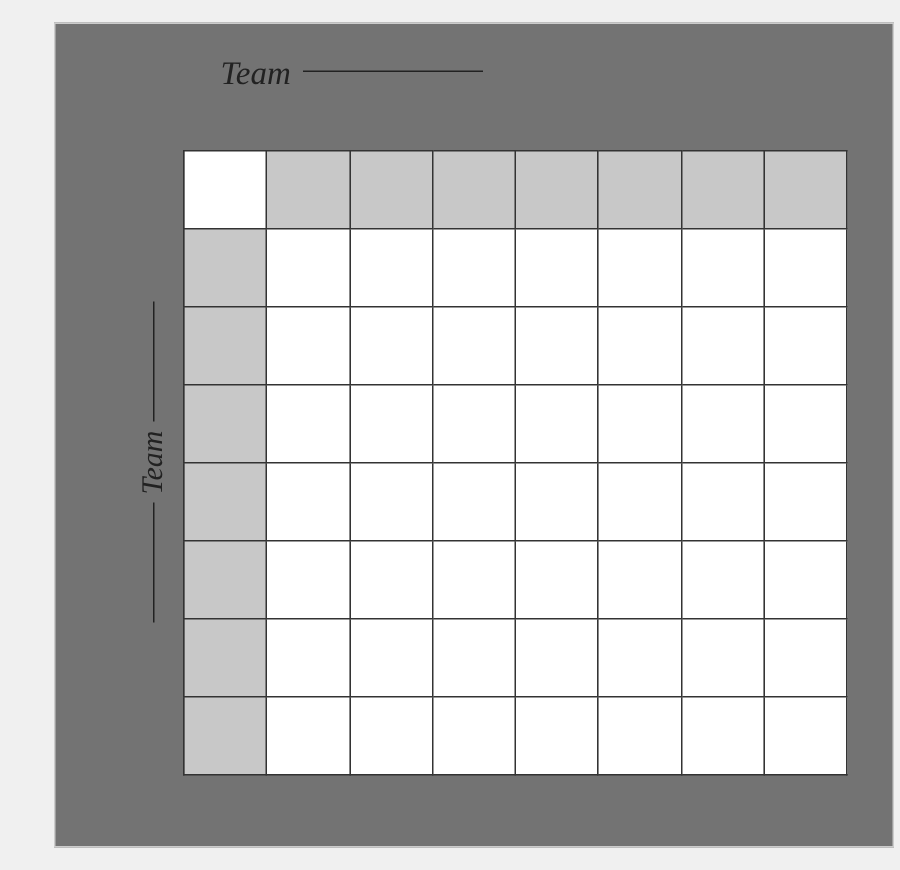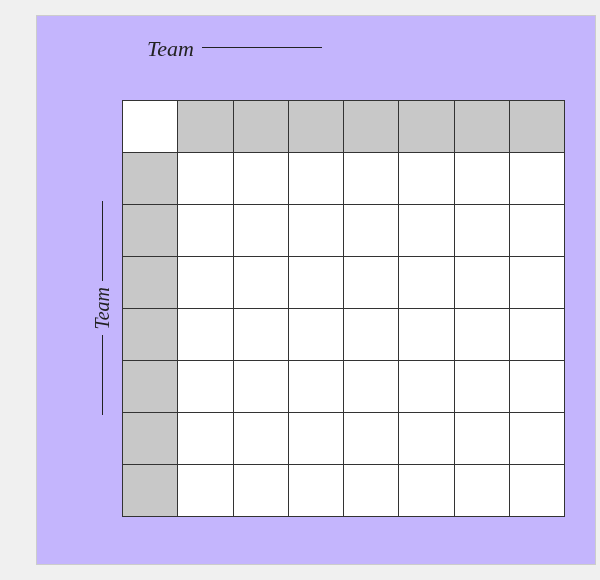--- a/index.html
+++ b/index.html
@@ -14,21 +14,21 @@
       background: #f0f0f0;
       display: flex;
       align-items: center;
       justify-content: center;
       font-family: Georgia, 'Times New Roman', serif;
     }
 
     .page {
       width: 560px;
       height: 550px;
-      background: #c4b5fd;
+      background: #737373;
       border: 1px solid #ccc;
       display: flex;
       flex-direction: column;
       align-items: center;
       padding: 20px 30px 20px 50px;
       position: relative;
       margin-left: 32px;
     }
 
     .header-row {

